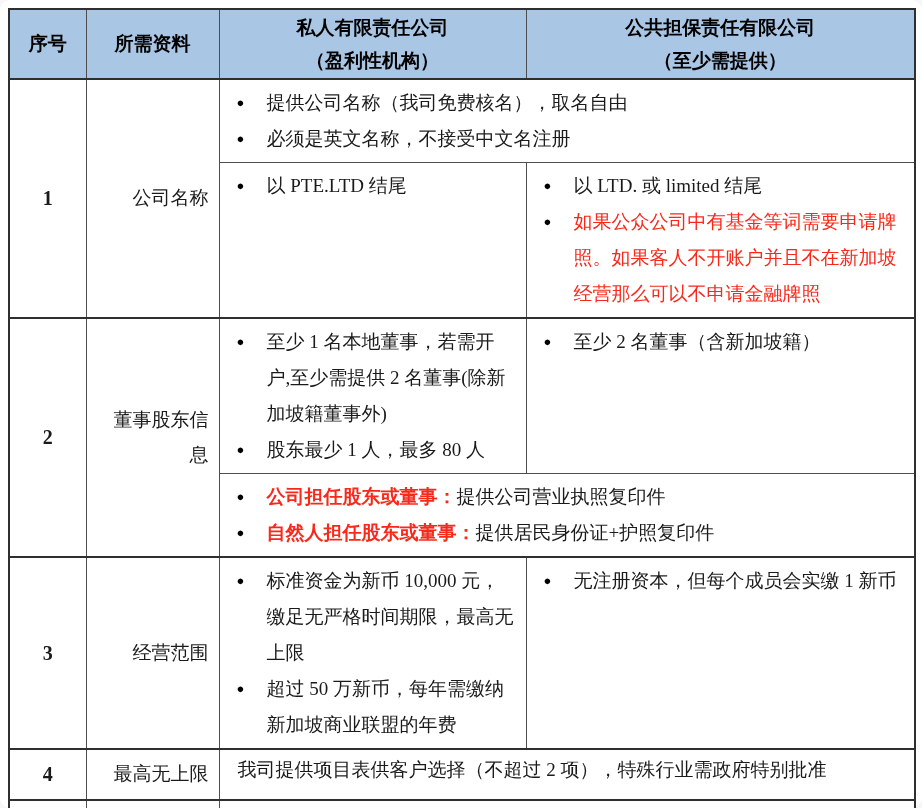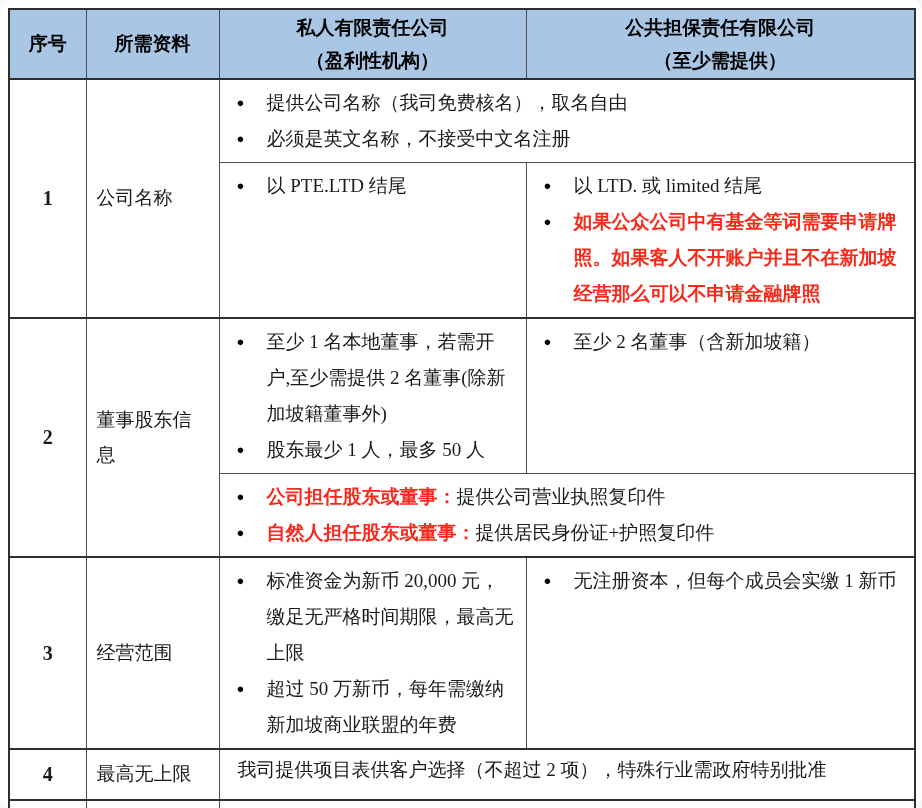--- a/index.html
+++ b/index.html
@@ -43,42 +43,42 @@
     line-height: 1.75;
     color: #000;
   }
   td.num {
     text-align: center;
     vertical-align: middle;
     font-weight: bold;
     font-size: 20px;
   }
   td.lbl {
-    text-align: left;
+    text-align: right;
     vertical-align: middle;
     line-height: 1.8;
     padding: 0 10px;
   }
   td.content { vertical-align: top; padding: 5px 8px 5px 0; }
   td.plain {
     vertical-align: middle;
     padding: 4px 8px 12px 18px;
     line-height: 1.7;
   }
   .bullet-item { display: flex; align-items: flex-start; }
   .bullet-mark {
     flex: 0 0 30px;
     margin-left: 17px;
     text-align: left;
     font-size: 13px;
     line-height: 36px;
     color: #000;
   }
   .bullet-text { flex: 1 1 auto; line-height: 36px; }
-  .red  { color: #f8291a; font-weight: bold; }
+  .red  { color: #f8291a; }
   .redbold { color: #f8291a; font-weight: bold; }
   .h-r1a td { height: 76px; }
   .h-r1b td { height: 134px; }
   .h-r2a td { height: 146px; }
   .h-r2b td { height: 74px; }
   .h-r3  td { height: 175px; }
   .h-r4  td { height: 51px; }
   .h-r5  td { height: 54px; }
 </style>
 </head>
@@ -147,21 +147,21 @@
     <tr class="sec h-r2a">
       <td class="num" rowspan="2">2</td>
       <td class="lbl" rowspan="2">董事股东信息</td>
       <td class="content">
         <div class="bullet-item">
           <span class="bullet-mark">●</span>
           <span class="bullet-text">至少 1 名本地董事，若需开户,至少需提供 2 名董事(除新加坡籍董事外)</span>
         </div>
         <div class="bullet-item">
           <span class="bullet-mark">●</span>
-          <span class="bullet-text">股东最少 1 人，最多 50 人</span>
+          <span class="bullet-text">股东最少 1 人，最多 80 人</span>
         </div>
       </td>
       <td class="content">
         <div class="bullet-item">
           <span class="bullet-mark">●</span>
           <span class="bullet-text">至少 2 名董事（含新加坡籍）</span>
         </div>
       </td>
     </tr>
     <tr class="h-r2b">
@@ -176,21 +176,21 @@
         </div>
       </td>
     </tr>
 
     <tr class="sec h-r3">
       <td class="num">3</td>
       <td class="lbl">经营范围</td>
       <td class="content">
         <div class="bullet-item">
           <span class="bullet-mark">●</span>
-          <span class="bullet-text">标准资金为新币 20,000 元，缴足无严格时间期限，最高无上限</span>
+          <span class="bullet-text">标准资金为新币 10,000 元，缴足无严格时间期限，最高无上限</span>
         </div>
         <div class="bullet-item">
           <span class="bullet-mark">●</span>
           <span class="bullet-text">超过 50 万新币，每年需缴纳新加坡商业联盟的年费</span>
         </div>
       </td>
       <td class="content">
         <div class="bullet-item">
           <span class="bullet-mark">●</span>
           <span class="bullet-text">无注册资本，但每个成员会实缴 1 新币</span>

